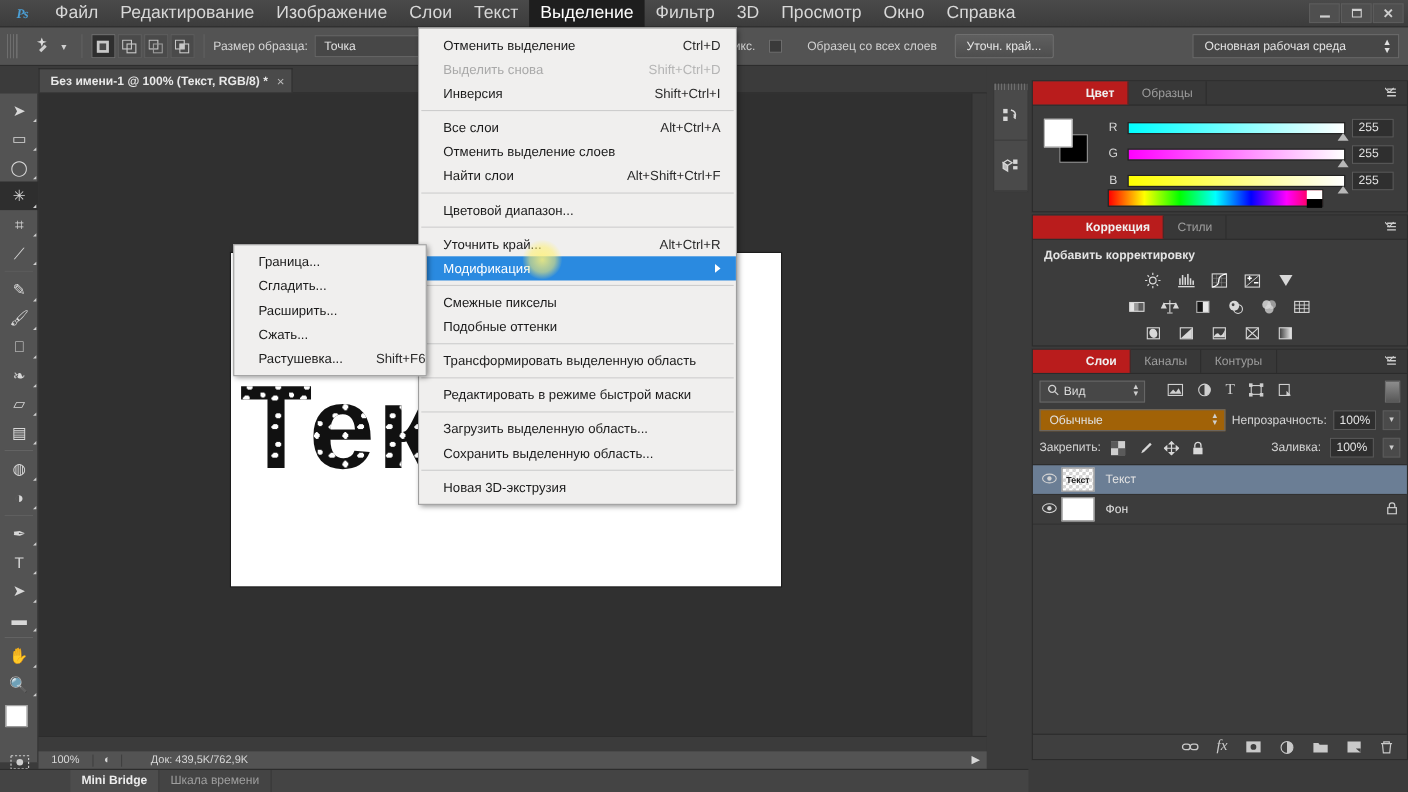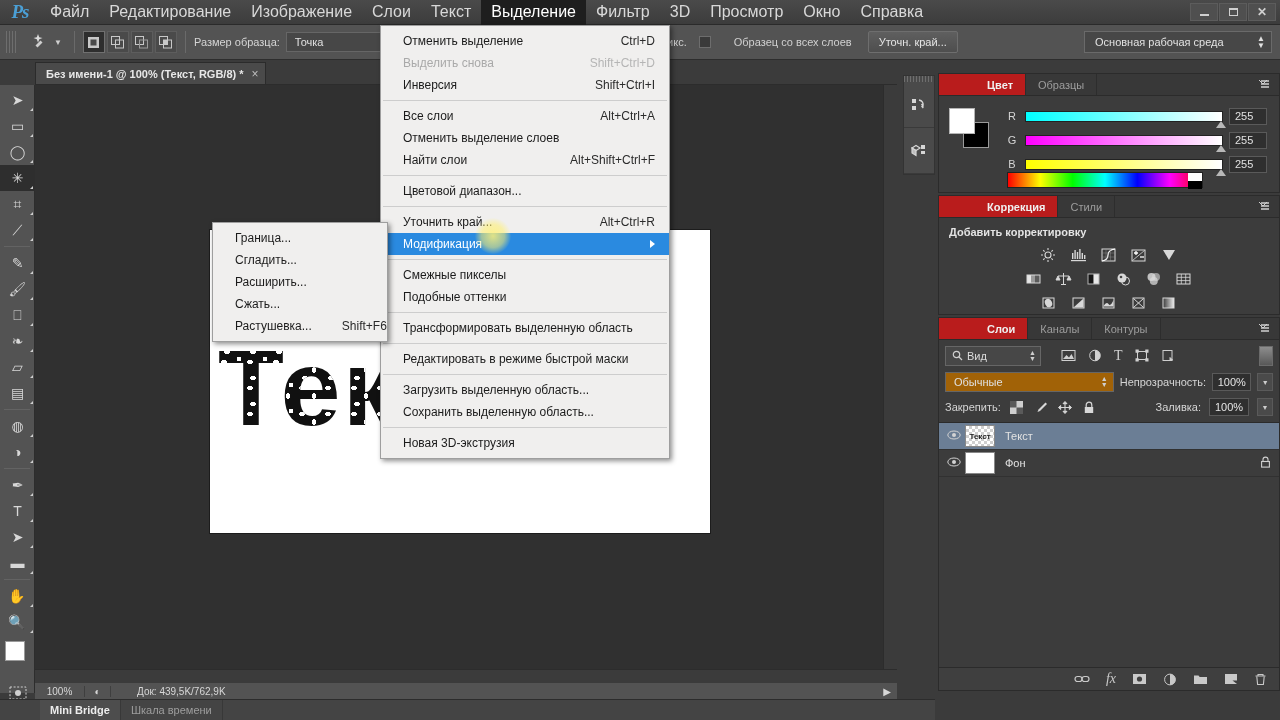--- a/index.html
+++ b/index.html
@@ -16,21 +16,21 @@
 
   
   .titlebar {
     position: absolute; top: 0; left: 0; width: 1280px; height: 25px;
     background: linear-gradient(#4a4a4a, #3c3c3c);
     border-bottom: 1px solid #2a2a2a;
     display: flex; align-items: center;
   }
   .ps-logo {
     width: 40px; height: 15px; display: flex; align-items: center; justify-content: center;
-    color: #4b9fd5; font-weight: bold; font-size: 19px; font-style: italic;
+    color: #4b9fd5; font-weight: bold; font-size: 12px; font-style: italic;
     font-family: "Liberation Serif", serif;
     letter-spacing: -1px;
   }
   .menubar { display: flex; align-items: center; height: 25px; }
   .menu-item {
     padding: 4px 10px 5px 10px; font-size: 16px; color: #d8d8d8; cursor: default;
     height: 25px; display: flex; align-items: center;
   }
   .menu-item.active { background: #1e1e1e; color: #ffffff; }
   .win-btns { position: absolute; right: 4px; top: 3px; display: flex; gap: 1px; }
@@ -172,21 +172,21 @@
   }
   .st-zoom { width:50px; text-align:center; border-right:1px solid #3f3f3f; }
   .st-icon { width:26px; text-align:center; border-right:1px solid #3f3f3f; }
   .st-doc { padding-left:26px; flex:1; }
   .st-arrow { width:20px; text-align:center; }
 
   
   .bottom-tabs {
     position:absolute; top:699px; left:0; width:935px; height:21px;
     background:#444; border-top:1px solid #2c2c2c;
-    display:flex; align-items:center; padding-left:40px; gap:0;
+    display:flex; align-items:center; padding-left:64px; gap:0;
   }
   .btab { padding:0 10px; height:21px; display:flex;align-items:center;
           font-size:11px; color:#9e9e9e; border-right:1px solid #383838; }
   .btab.on { color:#ececec; font-weight:bold; background:#4d4d4d; }
 
   
   .dock-mini {
     position:absolute; top:75px; left:903px; width:32px; height:100px;
     background:#4a4a4a; border:1px solid #333;
   }

